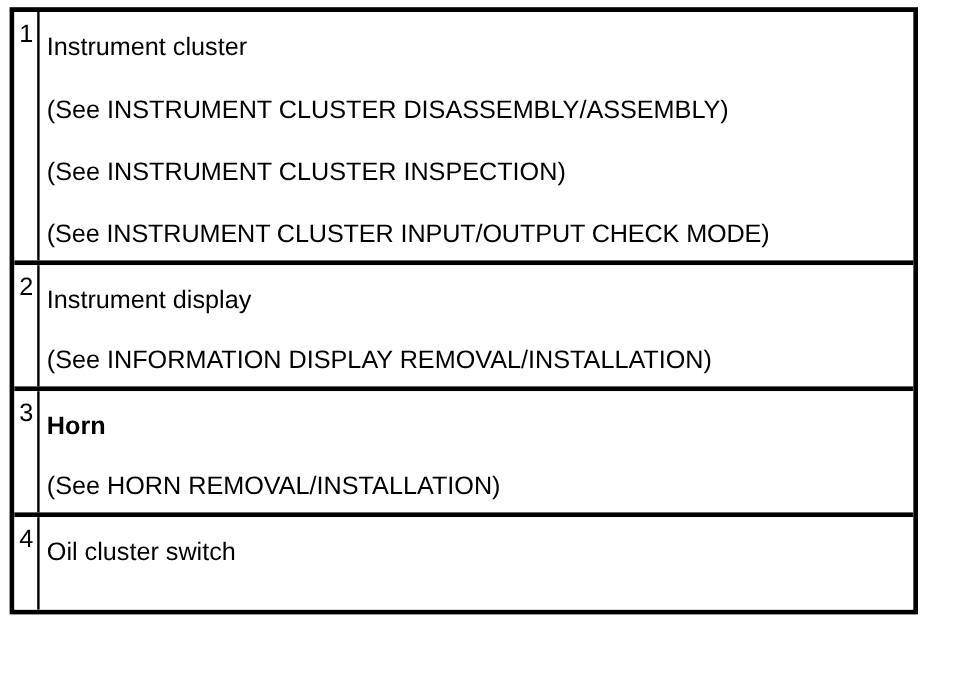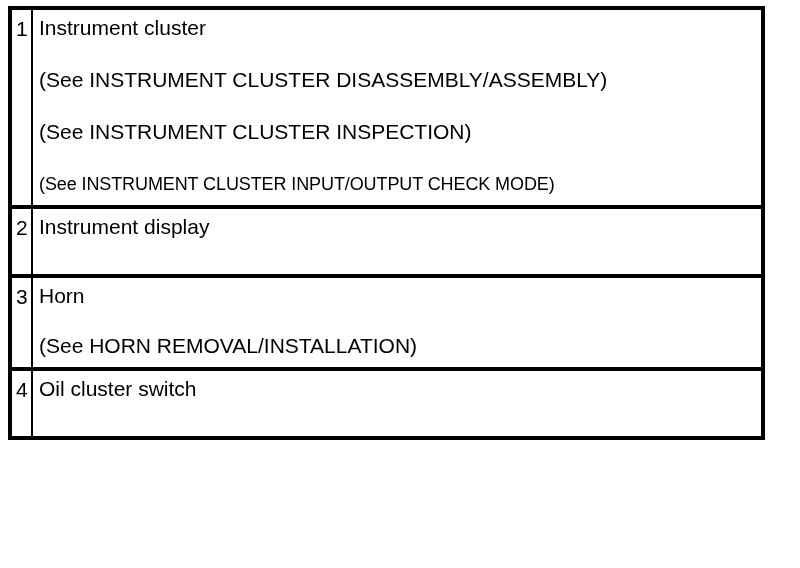--- a/index.html
+++ b/index.html
@@ -58,20 +58,21 @@
     text-align: left;
     color: #000000;
   }
 
   
   .content-cell {
     flex: 1 1 auto;
     box-sizing: border-box;
     padding: 6px 0 9px 6px;
     min-width: 0;
+    margin-top: 12px;
   }
 
   .line {
     font-size: 21px;
     line-height: 24px;
     white-space: nowrap;
     color: #000000;
     margin: 0;
   }
   .line.title {
@@ -84,26 +85,26 @@
     margin-bottom: 0;
   }
 
   
   .row-1 .line.title { margin-bottom: 28px; }
   .row-1 .line.ref   { margin-bottom: 28px; }
   .row-1 .line.ref:last-child { margin-bottom: 0; }
 
   
   .line.wide {
-    font-size: 18px;
+    font-size: 21px;
     letter-spacing: -0.1px;
   }
 
   .row-2 .line.title { margin-bottom: 26px; }
-  .row-3 .line.title { margin-bottom: 26px; }
+  .row-3 .line.title { margin-bottom: 26px; font-weight: bold; }
   .row-4 .line.title { margin-bottom: 26px; }
 </style>
 </head>
 <body>
 
 <div id="page">
 
   <div class="parts-table">
 
     <div class="row row-1">
@@ -117,20 +118,21 @@
         <div class="line ref wide">(See INSTRUMENT CLUSTER INPUT/OUTPUT CHECK MODE)</div>
       </div>
     </div>
 
     <div class="row row-2">
       <div class="num-cell">
         <span>2</span>
       </div>
       <div class="content-cell">
         <div class="line title">Instrument display</div>
+        <div class="line ref">(See INFORMATION DISPLAY REMOVAL/INSTALLATION)</div>
       </div>
     </div>
 
     <div class="row row-3">
       <div class="num-cell">
         <span>3</span>
       </div>
       <div class="content-cell">
         <div class="line title">Horn</div>
         <div class="line ref">(See HORN REMOVAL/INSTALLATION)</div>

